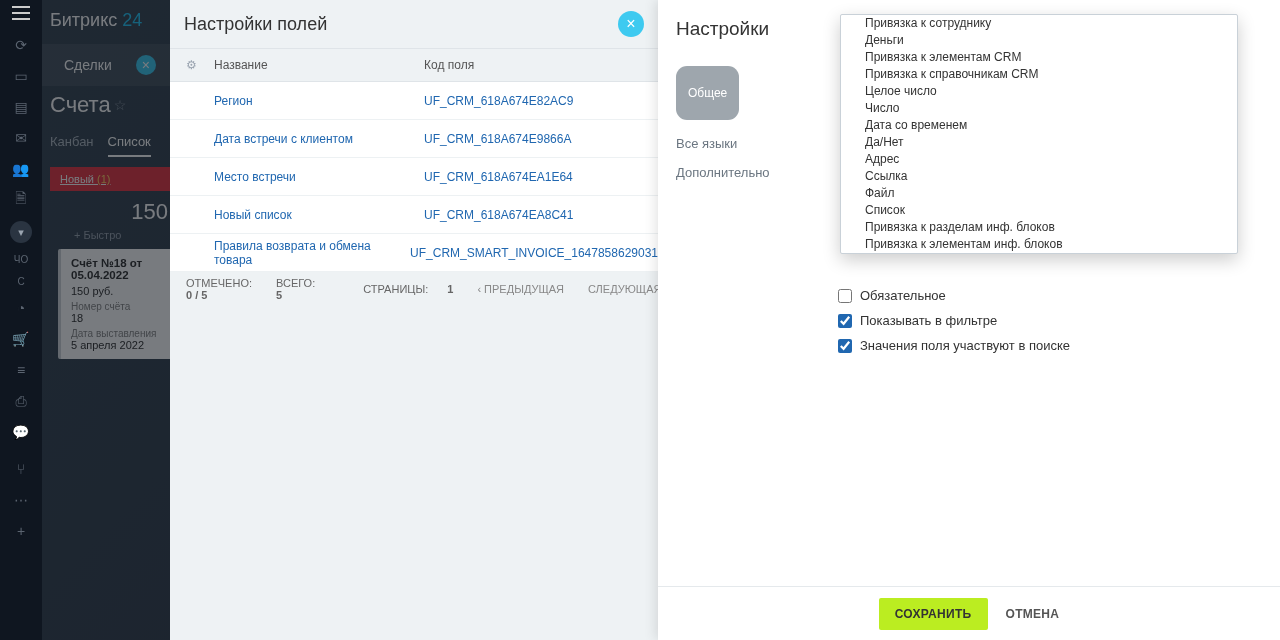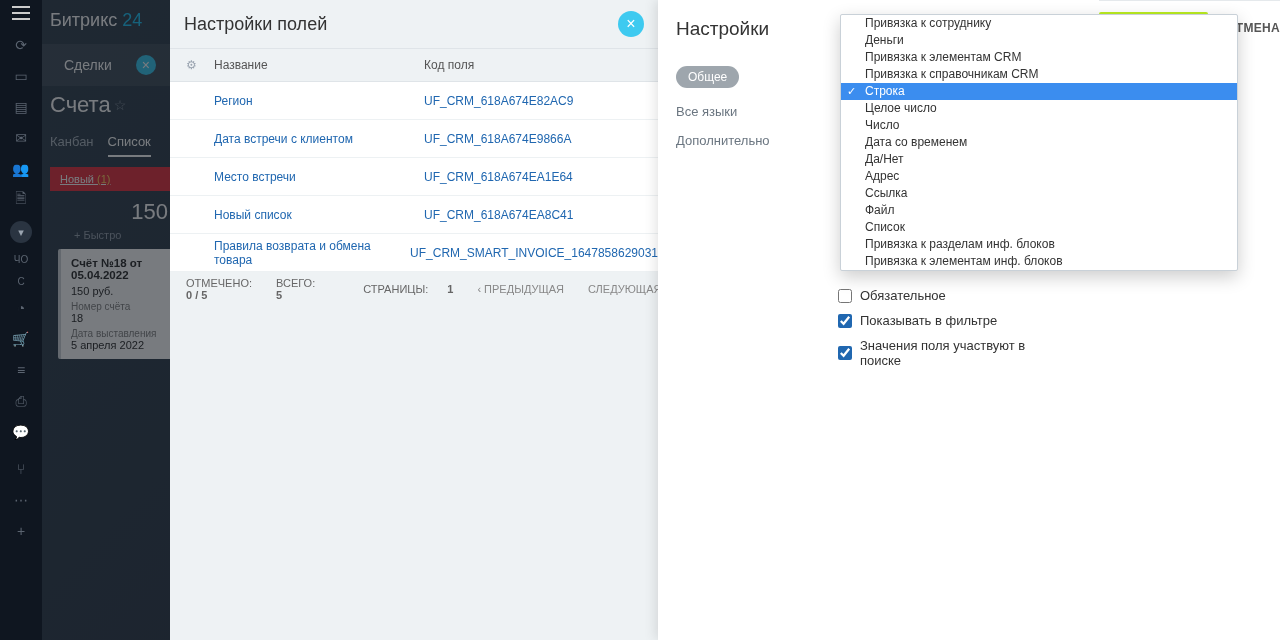--- a/index.html
+++ b/index.html
@@ -47,25 +47,25 @@
 .grid-row { display: flex; align-items: center; height: 38px; background: #fff; border-bottom: 1px solid #edf1f3; padding-left: 44px; font-size: 12px; }
 .gr-name { width: 210px; color: #2067b0; }
 .gr-code { color: #2067b0; }
 .grid-foot { height: 34px; display: flex; align-items: center; font-size: 11px; color: #666; background: #eef2f4; padding: 0 16px; gap: 24px; }
 .grid-foot .sp { flex: 1; }
 .pager { display: flex; align-items: center; gap: 8px; }
 .pager span { color: #666; }
 .pg-btn { color: #888; cursor: pointer; display: flex; align-items: center; gap: 3px; }
 
 
-.panel2 { position: absolute; right: 0; top: 0; width: 622px; height: 640px; background: #fff; box-shadow: -2px 0 12px rgba(0,0,0,0.12); display: flex; flex-direction: row; }
+.panel2 { position: absolute; right: 0; top: 0; width: 622px; height: 640px; background: #fff; box-shadow: -2px 0 12px rgba(0,0,0,0.12); display: flex; flex-direction: column; }
 .panel2-body { display: flex; flex: 1; overflow: hidden; }
 .panel2-side { width: 180px; padding: 18px 0 0 18px; }
 .panel2-title { font-size: 19px; color: #333; margin-bottom: 26px; font-weight: 400; }
-.side-pill { display: inline-block; background: #9ea6ad; color: #fff; font-size: 12px; padding: 4px 12px; border-radius: 11px; margin-bottom: 16px; }
+.side-pill { display: inline-block; background: #9ea6ad; color: #fff; font-size: 12px; padding: 20px 12px; border-radius: 11px; margin-bottom: 16px; }
 .side-link { color: #6b7681; font-size: 13px; margin-bottom: 14px; cursor: pointer; }
 .panel2-form { flex: 1; padding: 18px 30px 0 0; position: relative; }
 .chk-row { display: flex; align-items: center; gap: 8px; font-size: 13px; color: #333; margin-top: 10px; }
 .chk-row input { width: 14px; height: 14px; accent-color: #2067b0; }
 
 
 .dropdown { position: absolute; left: 840px; top: 14px; width: 398px; background: #fff; border: 1px solid #c9d1d8; border-radius: 2px; box-shadow: 0 6px 18px rgba(0,0,0,0.2); z-index: 50; max-height: 278px; overflow: hidden; }
 .dd-item { height: 17px; padding: 0 10px 0 24px; font-size: 12px; color: #333; display: flex; align-items: center; cursor: pointer; position: relative; line-height: 17px; }
 .dd-item.selected { background: #3b8def; color: #fff; }
 .dd-item.selected::before { content: "✓"; position: absolute; left: 6px; font-size: 11px; }
@@ -217,21 +217,20 @@
     <button class="btn-save">СОХРАНИТЬ</button>
     <button class="btn-cancel">ОТМЕНА</button>
   </div>
 </div>
 
 <div class="dropdown" id="dd">
     <div class="dd-item">Привязка к сотруднику</div>
     <div class="dd-item">Деньги</div>
     <div class="dd-item">Привязка к элементам CRM</div>
     <div class="dd-item">Привязка к справочникам CRM</div>
-    <div class="dd-item selected">Строка</div>
     <div class="dd-item">Целое число</div>
     <div class="dd-item">Число</div>
     <div class="dd-item">Дата со временем</div>
     <div class="dd-item">Да/Нет</div>
     <div class="dd-item">Адрес</div>
     <div class="dd-item">Ссылка</div>
     <div class="dd-item">Файл</div>
     <div class="dd-item">Список</div>
     <div class="dd-item">Привязка к разделам инф. блоков</div>
     <div class="dd-item">Привязка к элементам инф. блоков</div>

